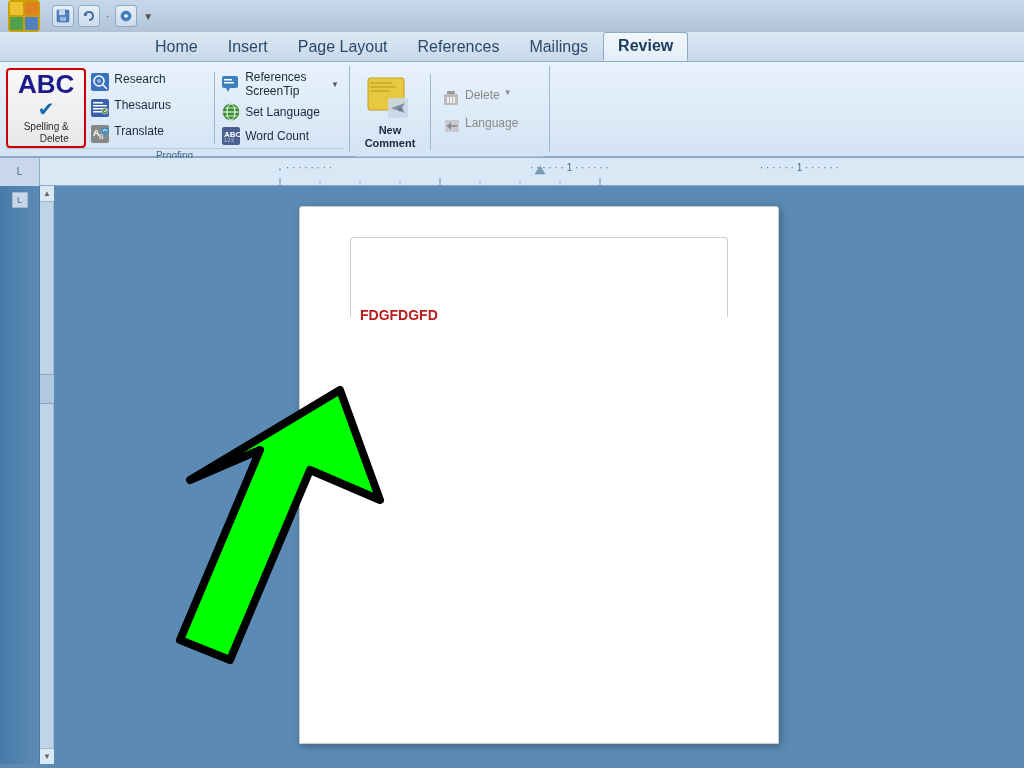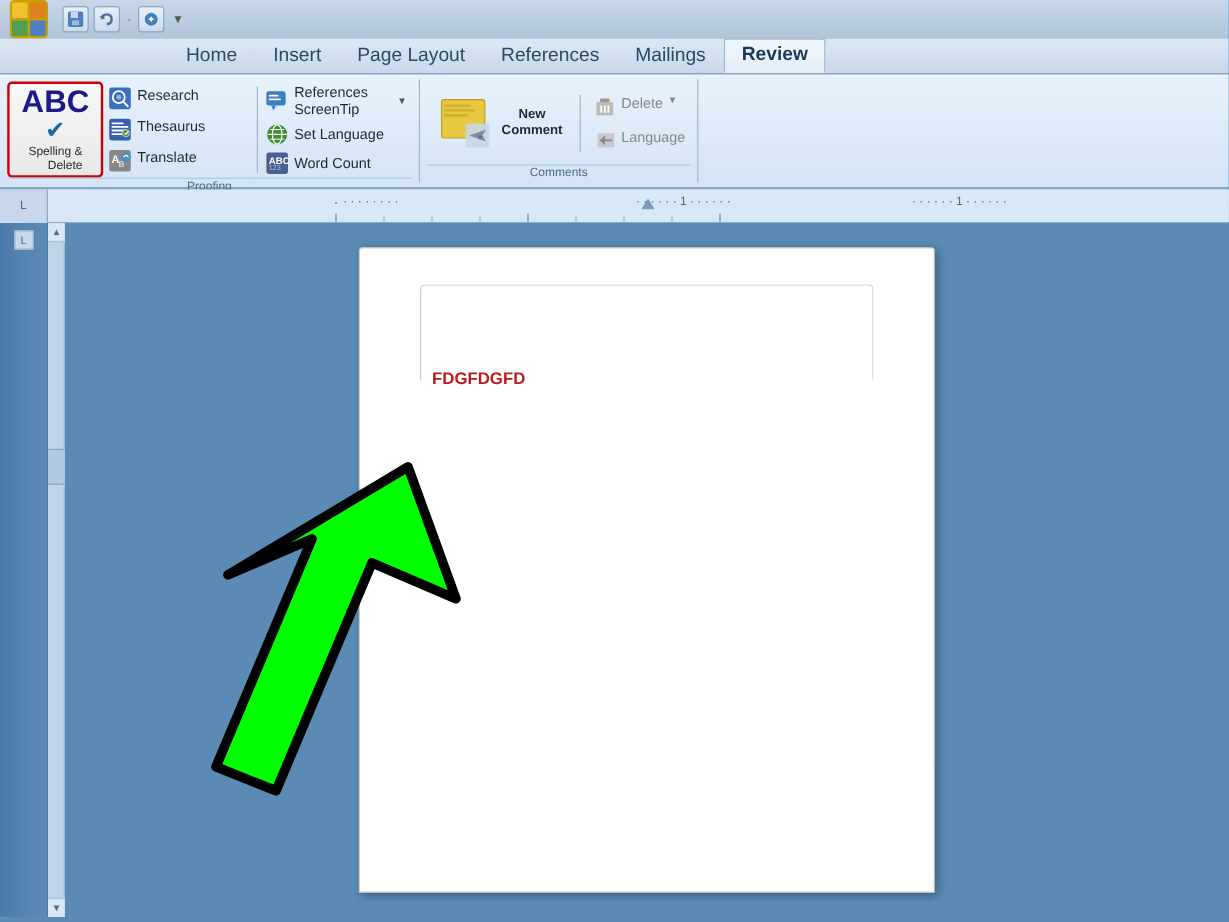--- a/index.html
+++ b/index.html
@@ -141,21 +141,21 @@
       flex-shrink: 0;
     }
     .dropdown-arrow {
       font-size: 8px;
       color: #555;
     }
 
     
     .new-comment-btn {
       display: flex;
-      flex-direction: row;
+      flex-direction: column;
       align-items: center;
       justify-content: center;
       gap: 2px;
       padding: 4px 8px;
       cursor: pointer;
     }
     .comment-icon-large {
       width: 52px;
       height: 48px;
       position: relative;

